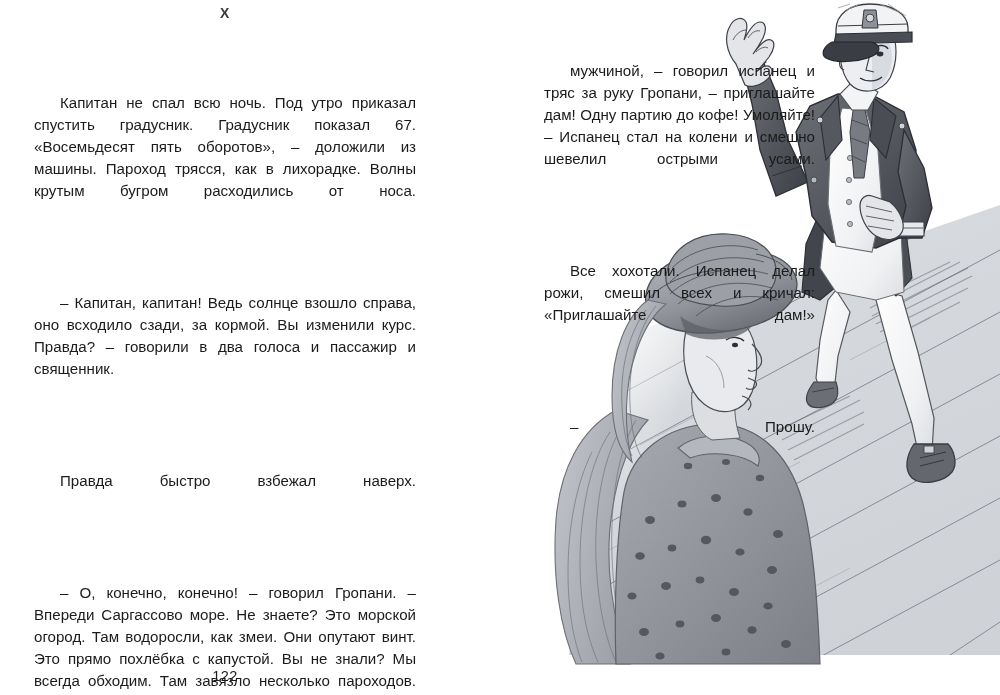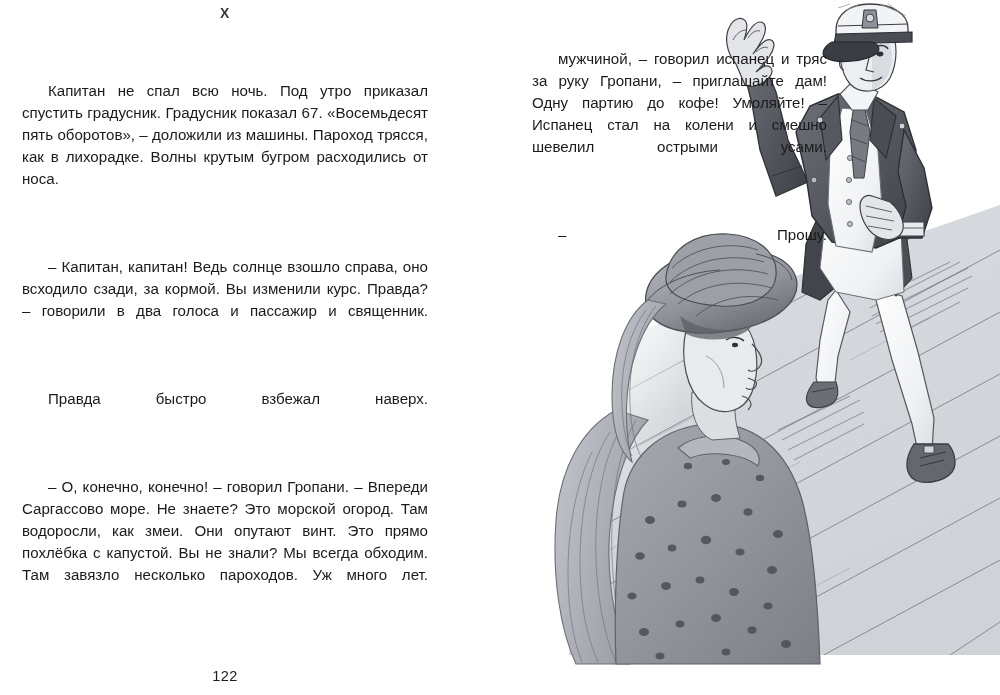--- a/index.html
+++ b/index.html
@@ -59,21 +59,21 @@
     top: 5px;
     width: 406px;
     text-align: center;
     font-size: 14px;
     font-weight: bold;
     color: #39393b;
     letter-spacing: .5px;
   }
 
   .para {
-    margin: 0;
+    margin: 12px;
     text-indent: 26px;
     text-align: justify;
   }
   
   .para::after {
     content: "";
     display: inline-block;
     width: 100%;
   }
 
@@ -390,20 +390,21 @@
     
     
     
     
     
     
   </div>
 
   <div class="column" id="col-right">
     <p class="para">мужчиной, – говорил испанец и тряс за руку Гропани, – приглашайте дам! Одну партию до кофе! Умоляйте! – Испанец стал на колени и смешно шевелил острыми усами.</p>
+    <p class="para">Все хохотали. Испанец делал рожи, смешил всех и кричал: «Приглашайте дам!»</p>
     <p class="para">– Прошу.</p>
     
     
   </div>
 
   <div class="page-number">122</div>
 
 </div>
 
 </body></html>

